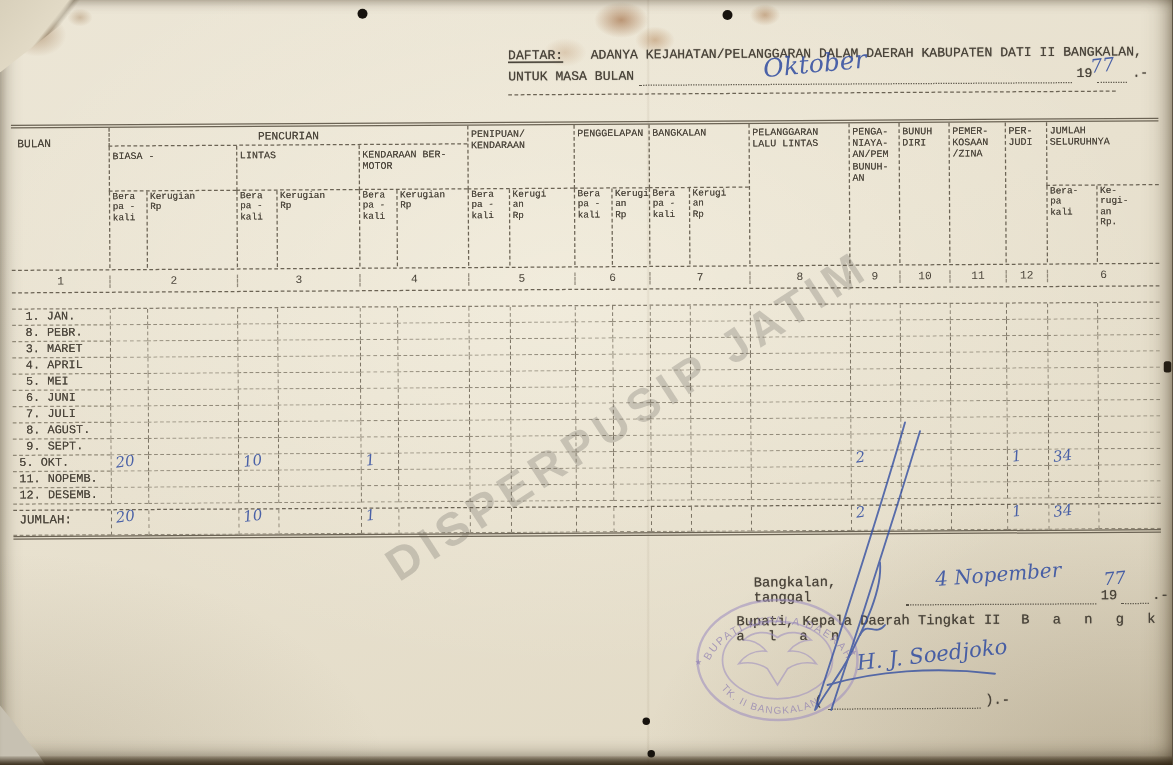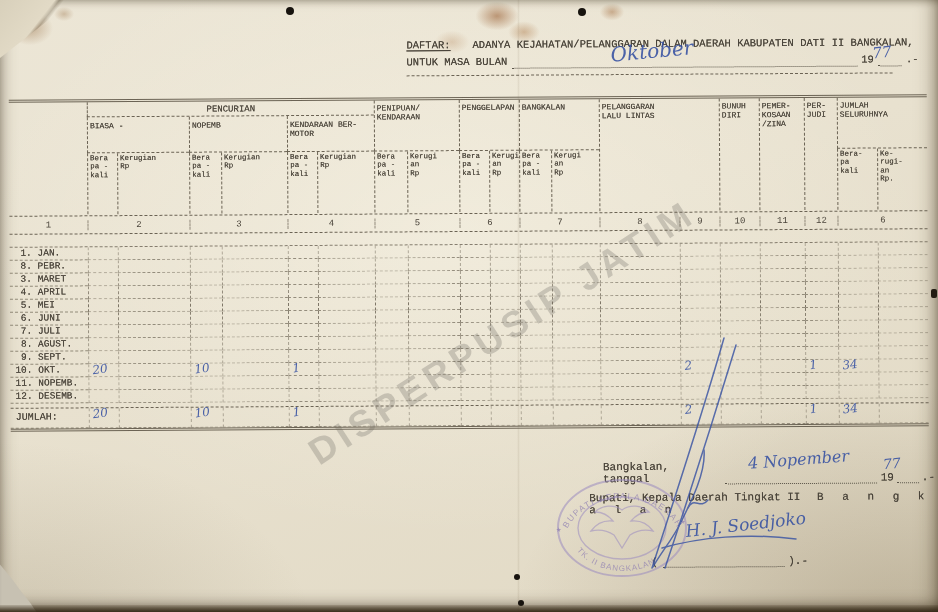--- a/index.html
+++ b/index.html
@@ -93,23 +93,24 @@
         <span class="leader" style="flex:0 0 24px"></span>
         <span>.-</span>
       </div>
       <div class="underdash"></div>
     </div>
     <span class="hw" style="left:612px;top:40px;font-size:20px;transform:rotate(-5deg);">Oktober</span>
     <span class="hw" style="left:874px;top:46px;font-size:15px;transform:rotate(-6deg);">77</span>
 
     <div class="tbl">
       <div class="thead">
+        <div class="hc nol" style="grid-area:1/1/4/2;padding-top:8px;padding-left:5px;font-size:9px;">BULAN</div>
         <div class="hc gb ctr" style="grid-area:1/2/2/8;font-size:9px;padding-top:3px;">PENCURIAN</div>
         <div class="hc gb" style="grid-area:2/2/3/4;padding-top:4px;">BIASA -</div>
-        <div class="hc gb" style="grid-area:2/4/3/6;padding-top:4px;">NOPEMB</div>
+        <div class="hc gb" style="grid-area:2/4/3/6;padding-top:4px;">LINTAS</div>
         <div class="hc gb" style="grid-area:2/6/3/8;padding-top:4px;">KENDARAAN BER-
 MOTOR</div>
         <div class="hc sub" style="grid-area:3/2/4/3">Bera
 pa -
 kali</div>
         <div class="hc sub" style="grid-area:3/3/4/4">Kerugian
 Rp</div>
         <div class="hc sub" style="grid-area:3/4/4/5">Bera
 pa -
 kali</div>
@@ -137,20 +138,25 @@
 Rp</div>
         <div class="hc gb" style="grid-area:1/12/3/14;padding-top:3px;">BANGKALAN</div>
         <div class="hc sub" style="grid-area:3/12/4/13">Bera
 pa -
 kali</div>
         <div class="hc sub" style="grid-area:3/13/4/14">Kerugi
 an
 Rp</div>
         <div class="hc" style="grid-area:1/14/4/15;padding-top:3px;">PELANGGARAN
 LALU LINTAS</div>
+        <div class="hc" style="grid-area:1/15/4/16;padding-top:3px;">PENGA-
+NIAYA-
+AN/PEM
+BUNUH-
+AN</div>
         <div class="hc" style="grid-area:1/16/4/17;padding-top:3px;">BUNUH
 DIRI</div>
         <div class="hc" style="grid-area:1/17/4/18;padding-top:3px;">PEMER-
 KOSAAN
 /ZINA</div>
         <div class="hc gb" style="grid-area:1/19/3/21;padding-top:3px;">JUMLAH
 SELURUHNYA</div>
         <div class="hc" style="grid-area:1/18/4/19;padding-top:3px;">PER-
 JUDI</div>
         <div class="hc sub" style="grid-area:3/19/4/20">Bera-
@@ -370,21 +376,21 @@
             <div class="bc"></div>
             <div class="bc"></div>
             <div class="bc"></div>
             <div class="bc"></div>
             <div class="bc"></div>
             <div class="bc"></div>
             <div class="bc"></div>
             <div class="bc"></div>
           </div>
           <div class="trow">
-            <div class="bc bl">10. OKT.</div>
+            <div class="bc bl">5. OKT.</div>
             <div class="bc">
               <span class="hw hwcell">20</span>
             </div>
             <div class="bc"></div>
             <div class="bc">
               <span class="hw hwcell">10</span>
             </div>
             <div class="bc"></div>
             <div class="bc">
               <span class="hw hwcell">1</span>

